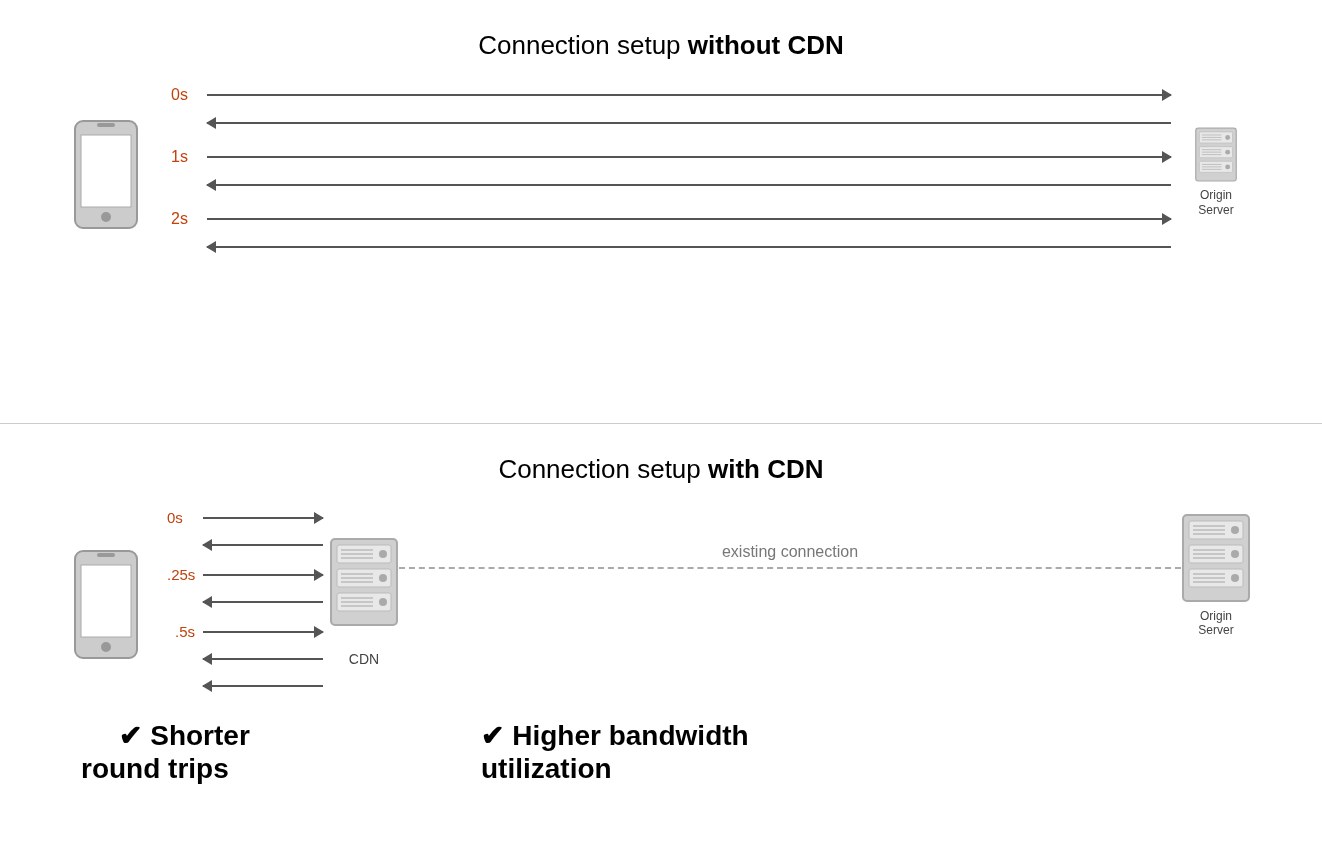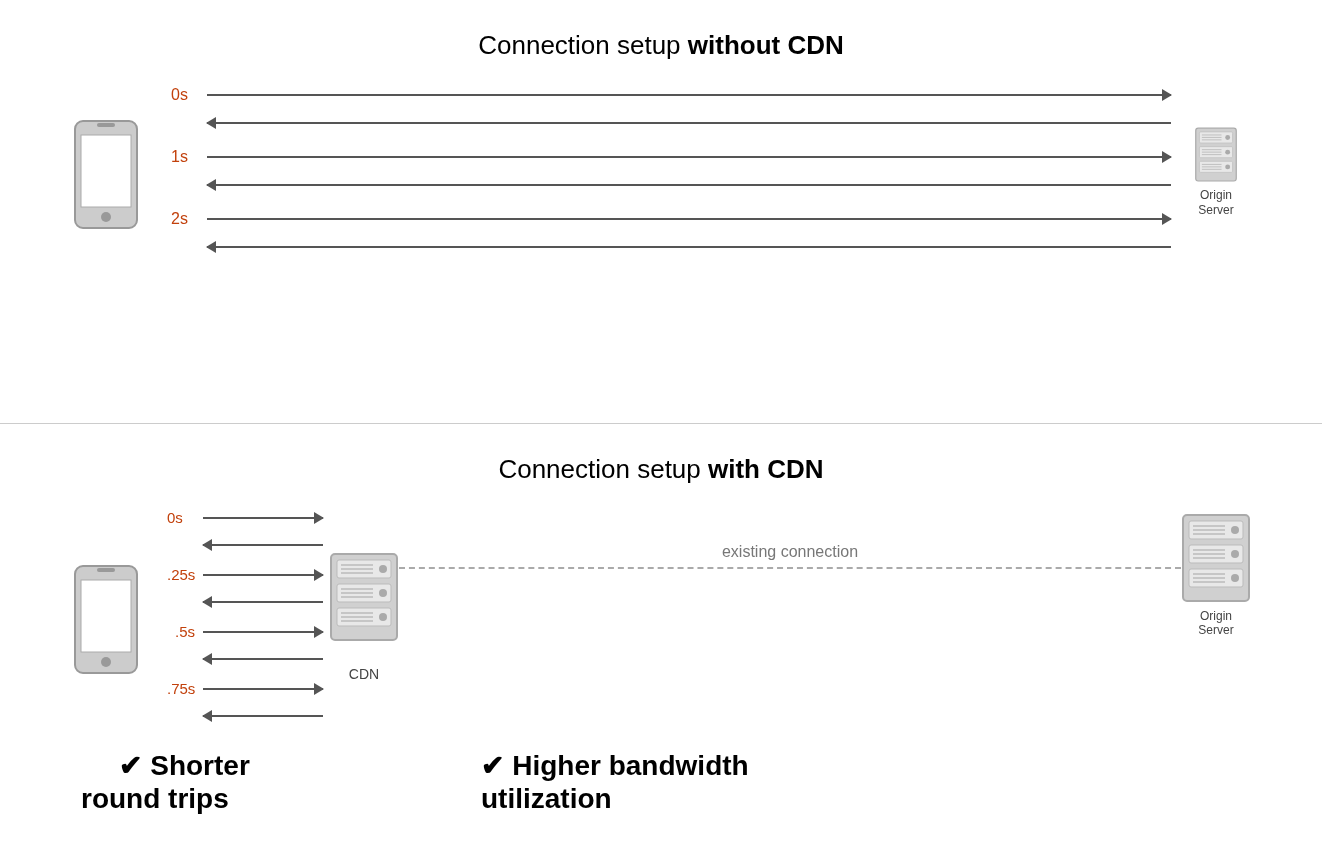--- a/index.html
+++ b/index.html
@@ -349,24 +349,20 @@
           <span class="time-label"></span>
           <div class="short-arrow-line left"></div>
         </div>
         <div class="cdn-row">
           <span class="time-label" style="font-size:15px;text-align:center;">.5s</span>
           <div class="short-arrow-line right"></div>
         </div>
         <div class="cdn-row" style="margin-top:-3px;">
           <span class="time-label"></span>
           <div class="short-arrow-line left"></div>
-        </div>
-        <div class="cdn-row">
-          <span class="time-label" style="font-size:15px;">.75s</span>
-          <div class="short-arrow-line right"></div>
         </div>
         <div class="cdn-row" style="margin-top:-3px;">
           <span class="time-label"></span>
           <div class="short-arrow-line left"></div>
         </div>
       </div>
 
       <div class="cdn-area">
         <svg viewBox="0 0 70 90" width="70" height="90" xmlns="http://www.w3.org/2000/svg">
           <rect x="2" y="2" width="66" height="86" rx="4" fill="#d0d0d0" stroke="#aaa" stroke-width="2"></rect>

